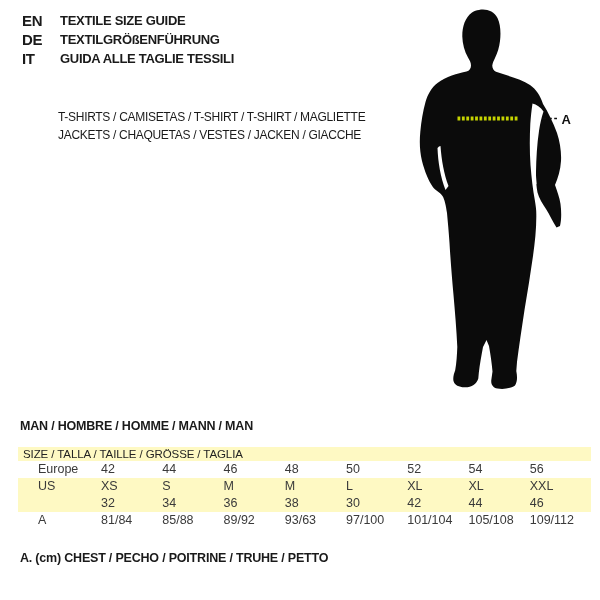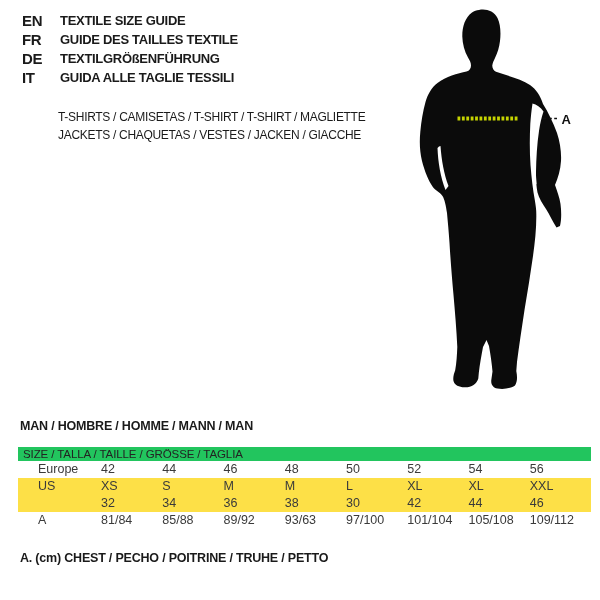--- a/index.html
+++ b/index.html
@@ -18,41 +18,37 @@
   .category-line{font-weight:normal;font-size:12px;letter-spacing:-0.3px;line-height:18px;margin-left:36px;}
 
   
   .figure-wrap{left:403px;top:4px;width:184px;height:392px;}
 
   
   .section-title{left:20px;top:419px;font-weight:bold;font-size:12.5px;letter-spacing:-0.2px;}
 
   
   .size-table{left:18px;top:447px;width:573px;font-size:12.5px;color:#3a3a3a;}
-  .st-header{height:14px;line-height:14px;background:#22c55e;color:#232323;
+  .st-header{height:14px;line-height:14px;background:#fef9c3;color:#232323;
              font-size:11.5px;padding-left:5px;letter-spacing:-0.1px;}
   .st-row{display:flex;height:17px;line-height:17px;}
-  .st-row.stripe{background:#fde047;}
+  .st-row.stripe{background:#fef9c3;}
   .st-label{width:68px;padding-left:5px;box-sizing:border-box;text-align:left;margin-left:15px;}
   .st-cell{flex:1;text-align:left;}
 
   
   .footnote{left:20px;top:551px;font-weight:bold;font-size:12.5px;letter-spacing:-0.2px;}
 </style>
 </head>
 <body>
 
 <div class="abs lang-block">
   <div class="lang-row">
     <span class="lang-code">EN</span>
     <span class="lang-label">TEXTILE SIZE GUIDE</span>
-  </div>
-  <div class="lang-row">
-    <span class="lang-code">FR</span>
-    <span class="lang-label">GUIDE DES TAILLES TEXTILE</span>
   </div>
   <div class="lang-row">
     <span class="lang-code">DE</span>
     <span class="lang-label">TEXTILGRÖßENFÜHRUNG</span>
   </div>
   <div class="lang-row">
     <span class="lang-code">IT</span>
     <span class="lang-label">GUIDA ALLE TAGLIE TESSILI</span>
   </div>
 </div>

